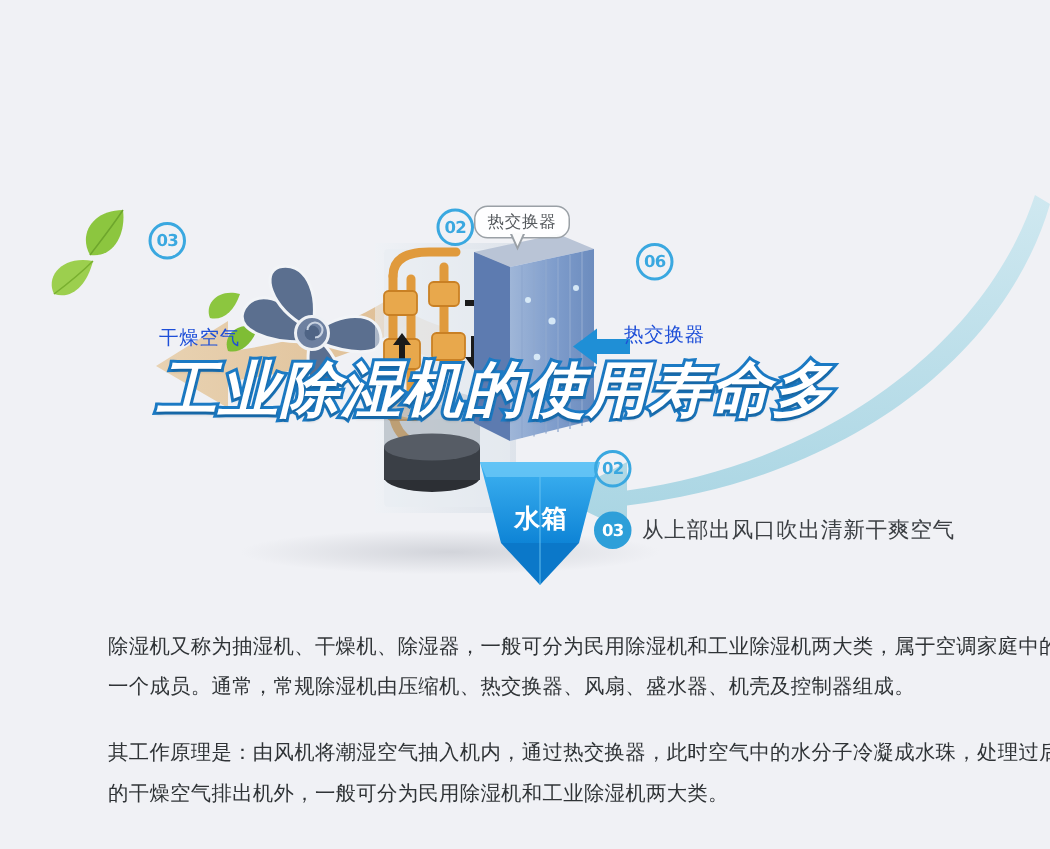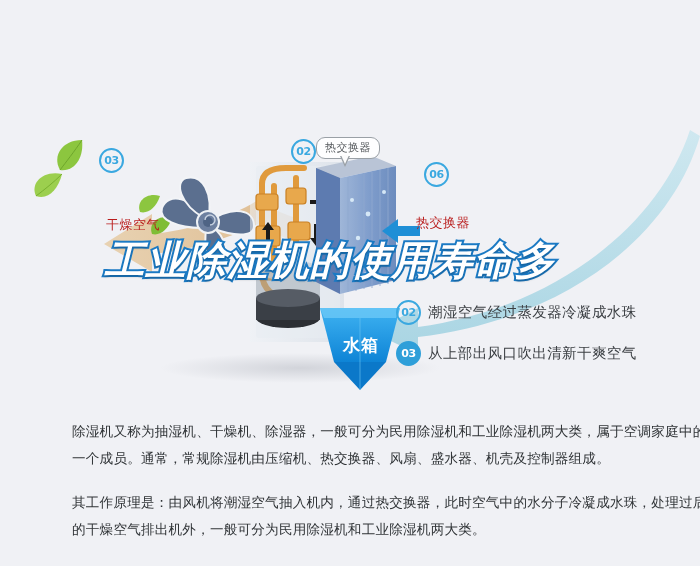--- a/index.html
+++ b/index.html
@@ -46,21 +46,21 @@
   }
   .badge.outline{
     border:2px solid #3aa8e0;color:#3aa8e0;background:transparent;
   }
   .badge.filled{
     background:#2e9fd9;color:#fff;border:2px solid #2e9fd9;
   }
 
   
   .dlabel{
-    position:absolute;color:#b91c1c;font-size:13px;white-space:nowrap;
+    position:absolute;color:#1d4ed8;font-size:13px;white-space:nowrap;
     letter-spacing:.5px;
   }
 
   
   .callout{
     position:absolute;
     border:1.6px solid #9aa0a6;border-radius:9px;
     background:rgba(255,255,255,.92);
     padding:2px 8px 3px 8px;
     font-size:11px;color:#55595d;white-space:nowrap;
@@ -269,21 +269,20 @@
 
     <div class="badge outline" style="left:424px;top:40px;">06</div>
     <div class="dlabel" style="left:416px;top:92px;">热交换器</div>
 
     <div class="tank-label" style="left:343px;top:212px;">水箱</div>
   </div>
 
   <div class="legend">
     <div class="legend-row">
       <div class="badge outline">02</div>
-      <div class="legend-text">潮湿空气经过蒸发器冷凝成水珠</div>
     </div>
     <div class="legend-row">
       <div class="badge filled">03</div>
       <div class="legend-text">从上部出风口吹出清新干爽空气</div>
     </div>
   </div>
 
   <div class="watermark">
     <span class="wm-line">工业除湿机的使用寿命多</span>
   </div>

